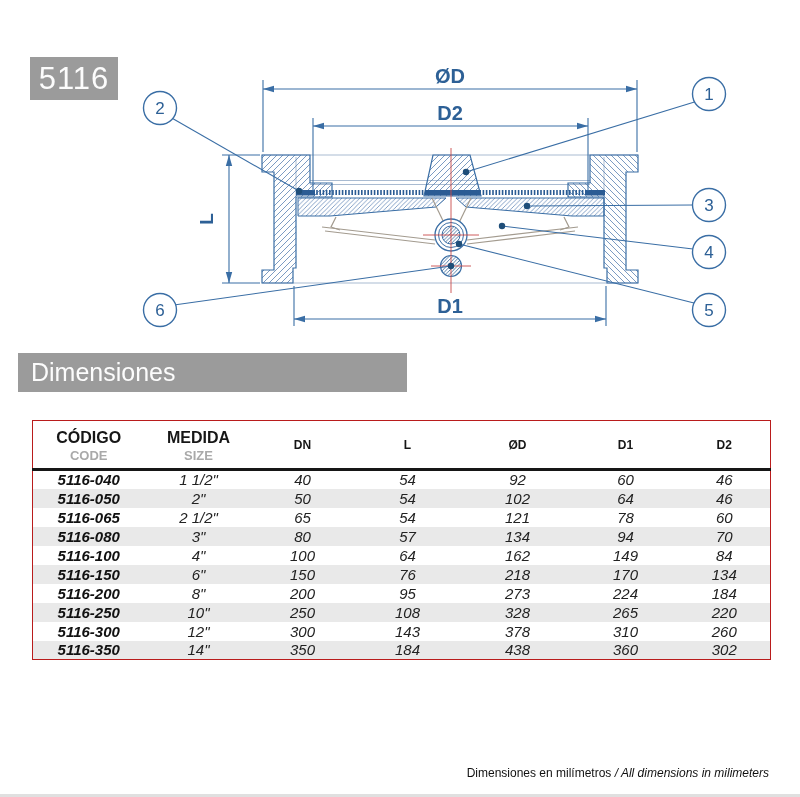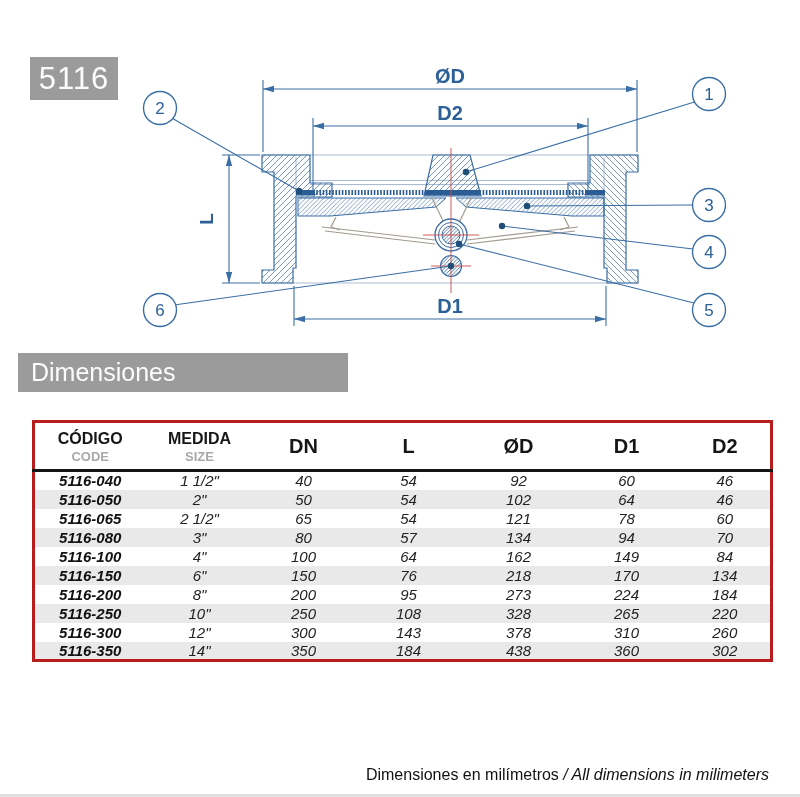--- a/index.html
+++ b/index.html
@@ -8,44 +8,44 @@
 
   
   .code-badge{position:absolute;left:30px;top:13px;width:88px;height:43px;
     background:#9b9b9b;color:#fcfcfc;font-size:31px;letter-spacing:1px;
     display:flex;align-items:center;justify-content:center;margin-top:44px;}
 
   
   .diagram{position:absolute;left:0;top:0;width:800px;height:346px;}
 
   
-  .section-banner{position:absolute;left:18px;top:353px;width:330px;height:39px;
+  .section-banner{position:absolute;left:18px;top:353px;width:389px;height:39px;
     background:#9b9b9b;color:#fcfcfc;font-size:25px;
     display:flex;align-items:center;padding-left:13px;box-sizing:border-box;}
   .section-banner em{font-style:italic;}
 
   
   .table-wrap{position:absolute;left:32px;top:420px;width:738px;}
   table{border-collapse:collapse;width:738px;table-layout:fixed;
-        border:3px solid #b91c1c;}
+        border:1px solid #b91c1c;}
   col.c1{width:112px}col.c2{width:108px}col.c3{width:100px}col.c4{width:110px}
   col.c5{width:110px}col.c6{width:106px}col.c7{width:92px}
   thead tr{height:49px;}
   thead th{border-bottom:3px solid #161616;text-align:center;vertical-align:middle;
            padding:0;font-weight:700;}
   .th-primary{display:block;font-size:16px;color:#161616;line-height:20px;margin-top:2px;}
   .th-secondary{display:block;font-size:13px;color:#a9a9a9;line-height:16px;}
-  .th-single{display:block;font-size:20px;color:#161616;}
+  .th-single{display:block;font-size:12px;color:#161616;}
   tbody tr{height:19px;font-style:italic;}
   tbody tr:nth-child(even){background:#e9e9e9;}
   tbody td{text-align:center;vertical-align:middle;font-size:15px;color:#222;padding:0;}
   tbody td.c-code{font-weight:700;color:#111;}
 
   
-  .footnote{position:absolute;right:31px;top:766px;font-size:16px;color:#111;}
+  .footnote{position:absolute;right:31px;top:766px;font-size:12px;color:#111;}
   .footnote em{font-style:italic;}
 
   .bottom-edge{position:absolute;left:0;bottom:0;width:800px;height:3px;background:#e0e0e0;}
 </style>
 </head>
 <body>
 
 <div class="code-badge">5116</div>
 
 <svg class="diagram" viewBox="0 0 800 346">

